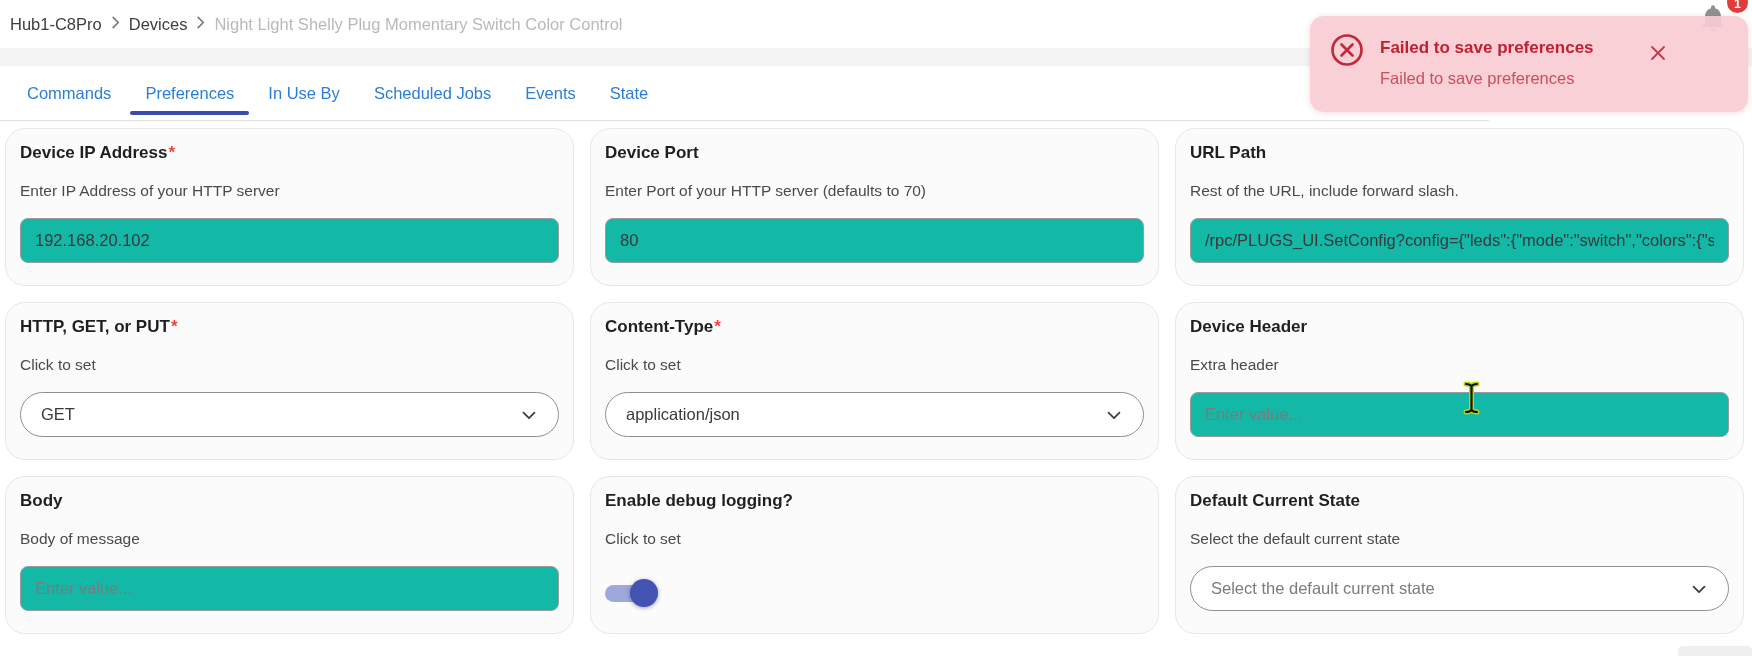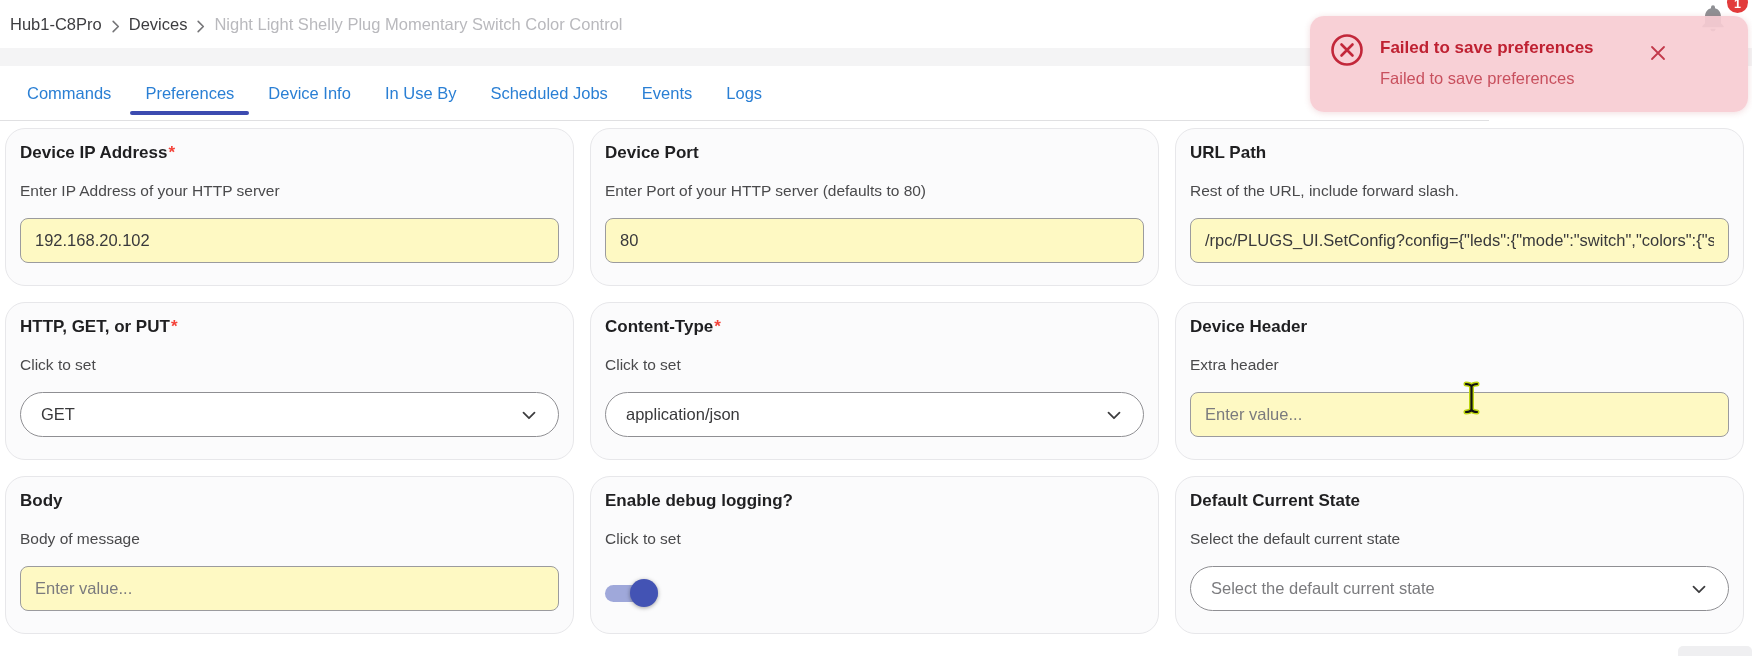--- a/index.html
+++ b/index.html
@@ -19,37 +19,37 @@
   }
   *{box-sizing:border-box;margin:0;padding:0}
   html,body{width:1752px;height:656px;overflow:hidden}
   body{
     position:relative;background:#fff;
     font-family:"Liberation Sans", sans-serif;
     -webkit-font-smoothing:antialiased;
   }
   
   .topbar{position:absolute;left:0;top:0;width:1752px;height:48px;background:#fff;display:flex;align-items:center;padding-left:10px}
-  .crumbs{display:flex;align-items:flex-end;gap:6px;font-size:16.5px}
+  .crumbs{display:flex;align-items:flex-start;gap:6px;font-size:16.5px}
   .crumb{color:#3d3d40;cursor:pointer;white-space:nowrap}
   .crumb.last{color:#b9b9bd;cursor:default}
   .crumb-sep{display:flex;align-items:center}
   .gap-strip{position:absolute;left:0;top:48px;width:1752px;height:18px;background:#f4f4f5}
   
   .tabbar{position:absolute;left:0;top:66px;width:1489px;height:55px;background:#fff;border-bottom:1px solid #e0e0e2;display:flex;align-items:center;padding-left:10px}
   .tab{position:relative;height:100%;display:flex;align-items:center;padding:0 17px;color:var(--tab-blue);font-size:16.5px;cursor:pointer;white-space:nowrap}
   .tab.active::after{content:"";position:absolute;left:2px;right:2px;bottom:5px;height:4px;background:var(--underline);border-radius:2px}
   
   .grid{position:absolute;left:5px;top:128px;display:grid;grid-template-columns:repeat(3,569px);grid-auto-rows:158px;column-gap:16px;row-gap:16px}
   .card{background:var(--card-bg);border:1px solid var(--card-border);border-radius:20px;padding:13px 14px;overflow:hidden}
   .card-title{font-size:17px;line-height:22px;font-weight:bold;color:var(--title);margin-bottom:17px}
   .card-title .req{color:var(--req);margin-left:1px}
   .card-desc{font-size:15.5px;line-height:20px;color:var(--desc);margin-bottom:17px}
   .text-input{
-    width:100%;height:45px;border:1px solid var(--input-border);border-radius:8px;background:#fef9c3;
+    width:100%;height:45px;border:1px solid var(--input-border);border-radius:8px;background:#14b8a6;
     padding:12px 14px;font-size:16.5px;color:#39393b;font-family:"Liberation Sans",sans-serif;outline:none;
     text-overflow:clip;white-space:nowrap;
   }
   .text-input::placeholder{color:#7b7b7e;opacity:1}
   .select-pill{
     width:100%;height:45px;border:1px solid #8f8f93;border-radius:23px;background:#fff;
     display:flex;align-items:center;justify-content:space-between;padding:0 18px 0 20px;
     font-size:16.5px;color:#39393b;cursor:pointer;text-align:center;
   }
   .select-pill .placeholder{color:#7b7b7e}
@@ -88,30 +88,29 @@
         </svg>
       </span>
       <span class="crumb last">Night Light Shelly Plug Momentary Switch Color Control</span>
     </div>
 </div>
 <div class="gap-strip"></div>
 
 <div class="tabbar">
     <div class="tab">Commands</div>
     <div class="tab active">Preferences</div>
-    <div class="tab">Device Info</div>
     <div class="tab">In Use By</div>
     <div class="tab">Scheduled Jobs</div>
     <div class="tab">Events</div>
-    <div class="tab">Logs</div>
+    <div class="tab">State</div>
   </div>
 
 <div class="grid">
     <div class="card"><div class="card-title"><span>Device IP Address</span><span class="req">*</span></div><div class="card-desc">Enter IP Address of your HTTP server</div><input type="text" class="text-input" value="192.168.20.102" style=""></div>
-    <div class="card"><div class="card-title"><span>Device Port</span></div><div class="card-desc">Enter Port of your HTTP server (defaults to 80)</div><input type="text" class="text-input" value="80" style=""></div>
+    <div class="card"><div class="card-title"><span>Device Port</span></div><div class="card-desc">Enter Port of your HTTP server (defaults to 70)</div><input type="text" class="text-input" value="80" style=""></div>
     <div class="card"><div class="card-title"><span>URL Path</span></div><div class="card-desc">Rest of the URL, include forward slash.</div><input type="text" class="text-input" value="/rpc/PLUGS_UI.SetConfig?config={&quot;leds&quot;:{&quot;mode&quot;:&quot;switch&quot;,&quot;colors&quot;:{&quot;s" style=""></div>
     <div class="card">
       <div class="card-title"><span>HTTP, GET, or PUT</span><span class="req">*</span></div>
       <div class="card-desc">Click to set</div>
       <div class="select-pill">
         <span>GET</span>
         <span style="display: flex;">
           <svg width="22" height="22" viewBox="0 0 24 24">
             <path d="M6 9.5 L12 15.5 L18 9.5" fill="none" stroke="#3c3c3e" stroke-width="1.9" stroke-linecap="round" stroke-linejoin="round"></path>
           </svg>

